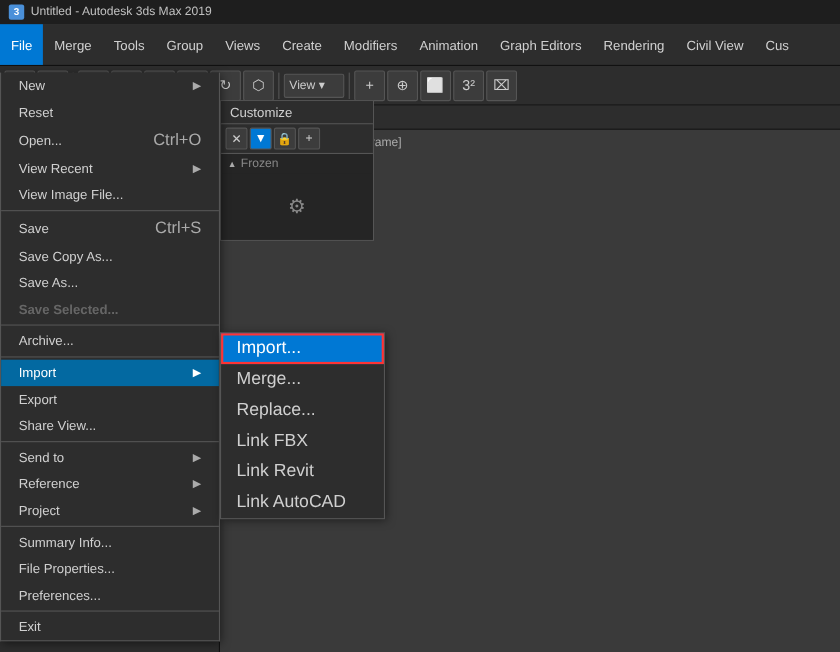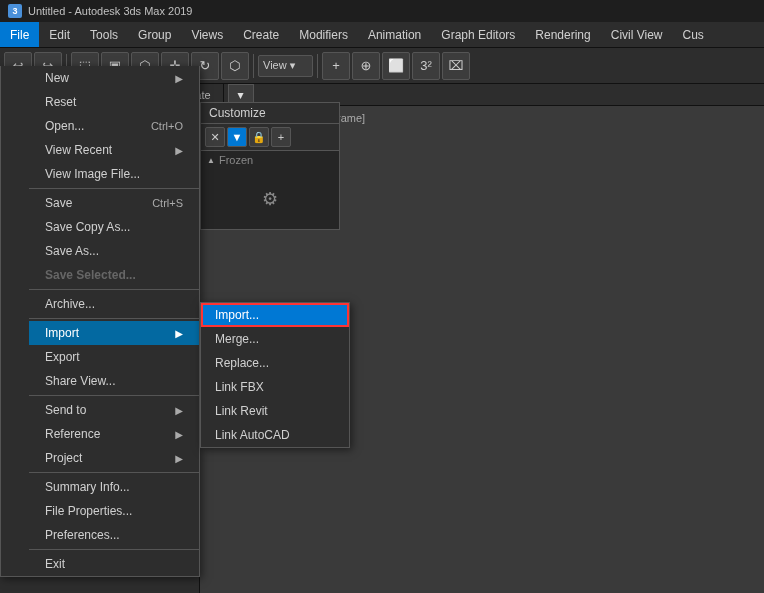--- a/index.html
+++ b/index.html
@@ -34,21 +34,21 @@
       align-items: center;
       justify-content: center;
       font-size: 9px;
       color: white;
       font-weight: bold;
     }
 
     
     .menu-bar {
       background: #2d2d2d;
-      height: 26px;
+      height: 38px;
       display: flex;
       align-items: center;
       border-bottom: 1px solid #111;
     }
     .menu-item {
       padding: 2px 10px;
       height: 100%;
       display: flex;
       align-items: center;
       cursor: pointer;
@@ -148,41 +148,40 @@
     .file-menu-dropdown {
       position: absolute;
       left: 0;
       top: 66px;
       width: 200px;
       background: #2d2d2d;
       border: 1px solid #555;
       border-top: none;
       z-index: 100;
       box-shadow: 2px 2px 8px rgba(0,0,0,0.5);
-      padding-left: 28px;
     }
     .file-menu-item {
       padding: 5px 16px;
       cursor: pointer;
       display: flex;
       align-items: center;
       justify-content: space-between;
       color: #d0d0d0;
       font-size: 12px;
     }
     .file-menu-item.highlighted { background: #0369a1; color: white; }
     .file-menu-item.disabled { color: #666; cursor: default; font-weight: bold; }
     .file-menu-separator {
       height: 1px;
       background: #555;
       margin: 2px 0;
     }
     .file-menu-item .shortcut {
       color: #aaa;
-      font-size: 11px;
+      font-size: 15px;
       margin-left: 20px;
     }
     .arrow {
       font-size: 10px;
       color: #aaa;
     }
     .file-menu-item:hover .arrow, .file-menu-item.highlighted .arrow { color: white; }
 
     
     .import-submenu {
@@ -192,21 +191,21 @@
       width: 150px;
       background: #2d2d2d;
       border: 1px solid #555;
       z-index: 101;
       box-shadow: 2px 2px 8px rgba(0,0,0,0.5);
     }
     .import-submenu-item {
       padding: 5px 14px;
       cursor: pointer;
       color: #d0d0d0;
-      font-size: 12px;
+      font-size: 16px;
     }
     .import-submenu-item.selected {
       background: #0078d4;
       color: white;
       outline: 2px solid #ff3333;
       outline-offset: -2px;
     }
 
     
     .viewport {
@@ -219,21 +218,21 @@
       top: 6px;
       left: 12px;
       color: #aaa;
       font-size: 11px;
     }
 
     
     .customize-panel {
       position: absolute;
       left: 200px;
-      top: 102px;
+      top: 91px;
       width: 140px;
       background: #2d2d2d;
       border: 1px solid #555;
       z-index: 50;
     }
     .customize-header {
       background: #2d2d2d;
       padding: 3px 8px;
       color: #d0d0d0;
       font-size: 12px;
@@ -283,21 +282,21 @@
 </head>
 <body>
 
 <div class="title-bar">
   <span class="title-bar-icon">3</span>
   <span>Untitled - Autodesk 3ds Max 2019</span>
 </div>
 
 <div class="menu-bar">
   <div class="menu-item active">File</div>
-  <div class="menu-item">Edit</div>
+  <div class="menu-item">Merge</div>
   <div class="menu-item">Tools</div>
   <div class="menu-item">Group</div>
   <div class="menu-item">Views</div>
   <div class="menu-item">Create</div>
   <div class="menu-item">Modifiers</div>
   <div class="menu-item">Animation</div>
   <div class="menu-item">Graph Editors</div>
   <div class="menu-item">Rendering</div>
   <div class="menu-item">Civil View</div>
   <div class="menu-item">Cus</div>

